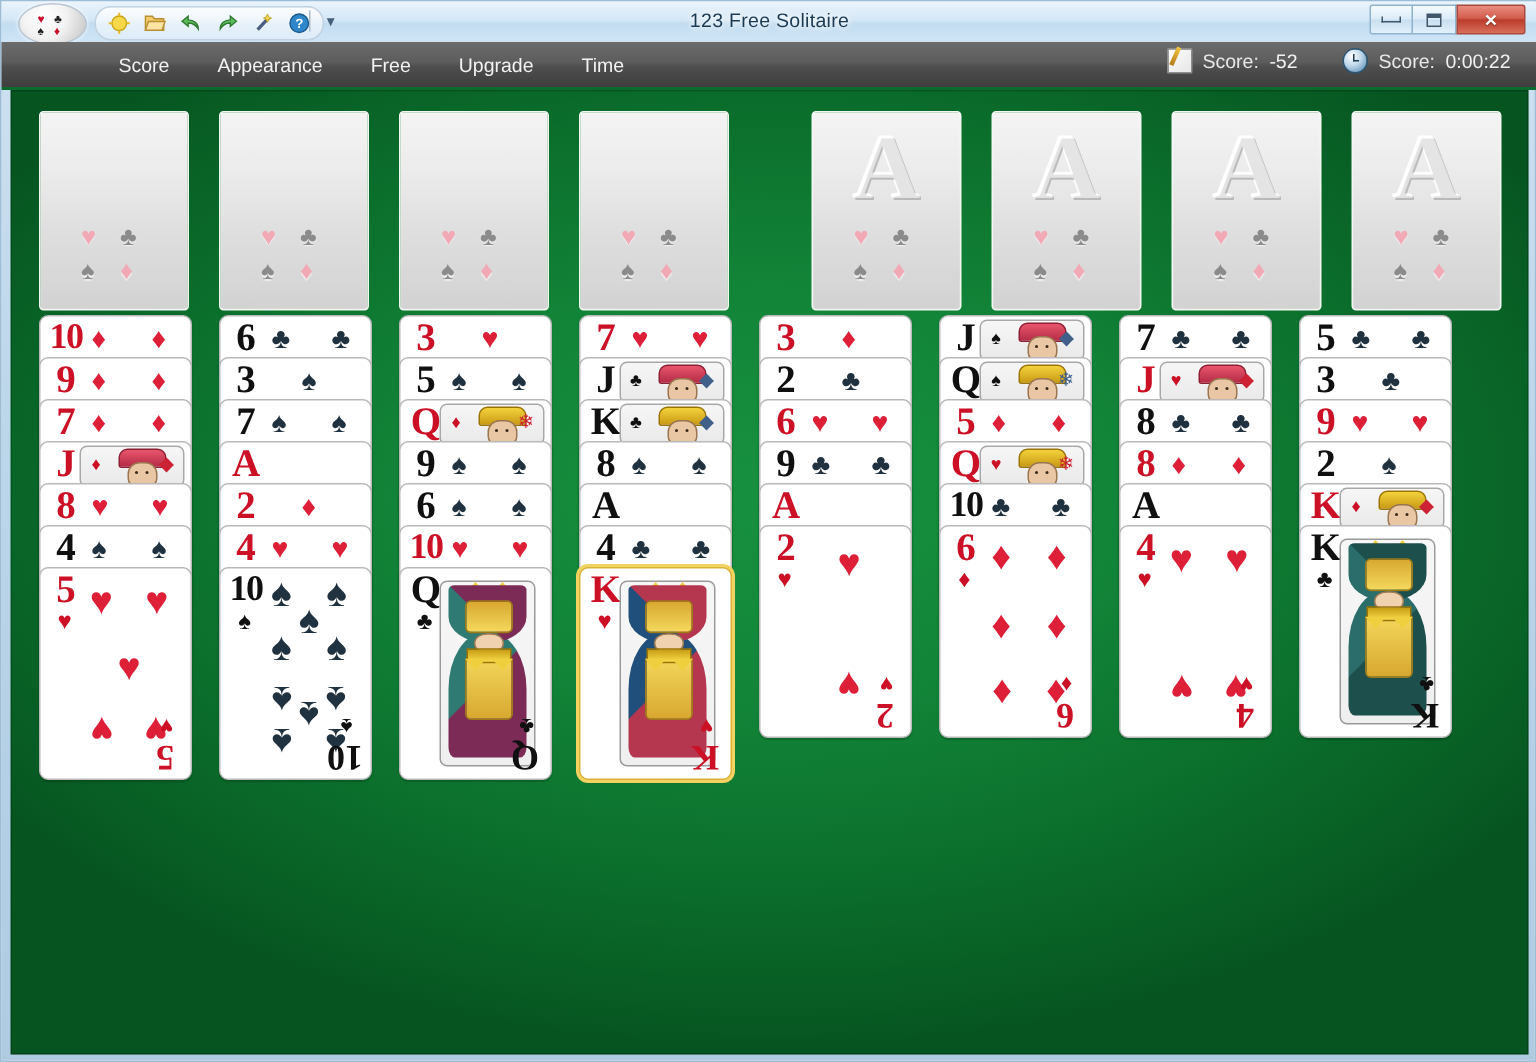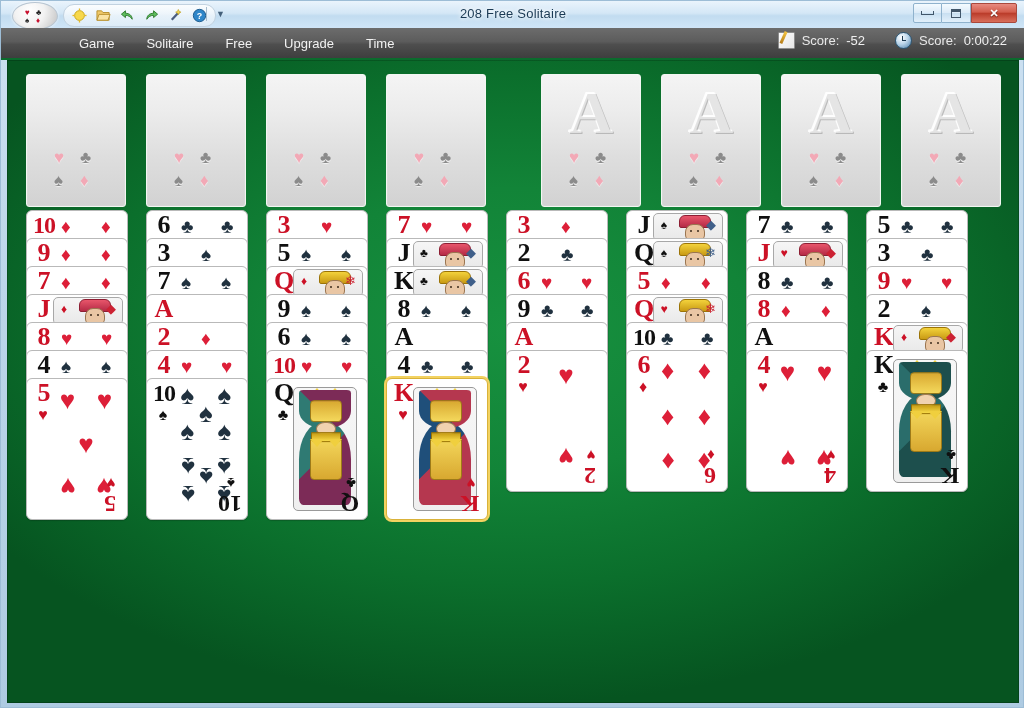--- a/index.html
+++ b/index.html
@@ -230,21 +230,21 @@
     box-shadow:inset 0 0 0 1px rgba(0,0,0,.18);pointer-events:none;
   }
 </style>
 </head>
 <body>
 
 <div id="app">
   <div class="win-frame">
 
     <div class="titlebar">
-      <div class="title-text">208 Free Solitaire</div>
+      <div class="title-text">123 Free Solitaire</div>
 
       <div class="toolbar-row">
         <div class="orb">
           <div class="orb-cards">
             <span class="orb-pip" style="left:1px;top:0;color:#c8102e;">♥</span>
             <span class="orb-pip" style="left:12px;top:0;color:#222;">♣</span>
             <span class="orb-pip" style="left:1px;top:8px;color:#222;">♠</span>
             <span class="orb-pip" style="left:12px;top:8px;color:#c8102e;">♦</span>
           </div>
         </div>
@@ -300,22 +300,22 @@
           </div>
         <div class="wc">
             <span class="gl-max"></span>
           </div>
         <div class="wc close">✕</div>
       </div>
     </div>
 
     <div class="menubar">
       <div class="menu-items">
-        <div class="menu-item">Game</div>
-        <div class="menu-item">Solitaire</div>
+        <div class="menu-item">Score</div>
+        <div class="menu-item">Appearance</div>
         <div class="menu-item">Free</div>
         <div class="menu-item">Upgrade</div>
         <div class="menu-item">Time</div>
       </div>
       <div class="status-group">
         <div class="stat">
           <span class="ico-score"></span>
           <span class="lab">Score:</span>
           <span>-52</span>
         </div>

